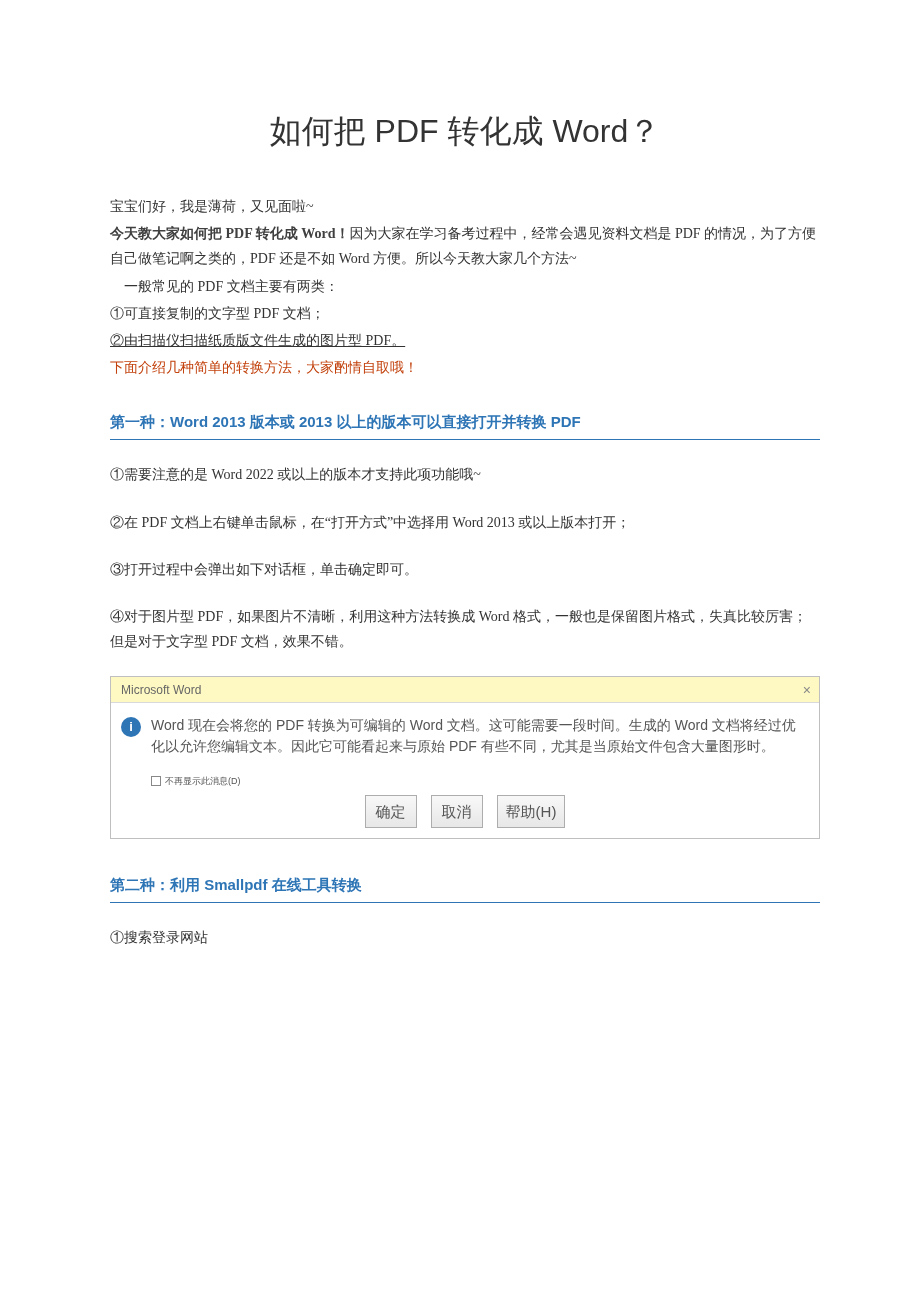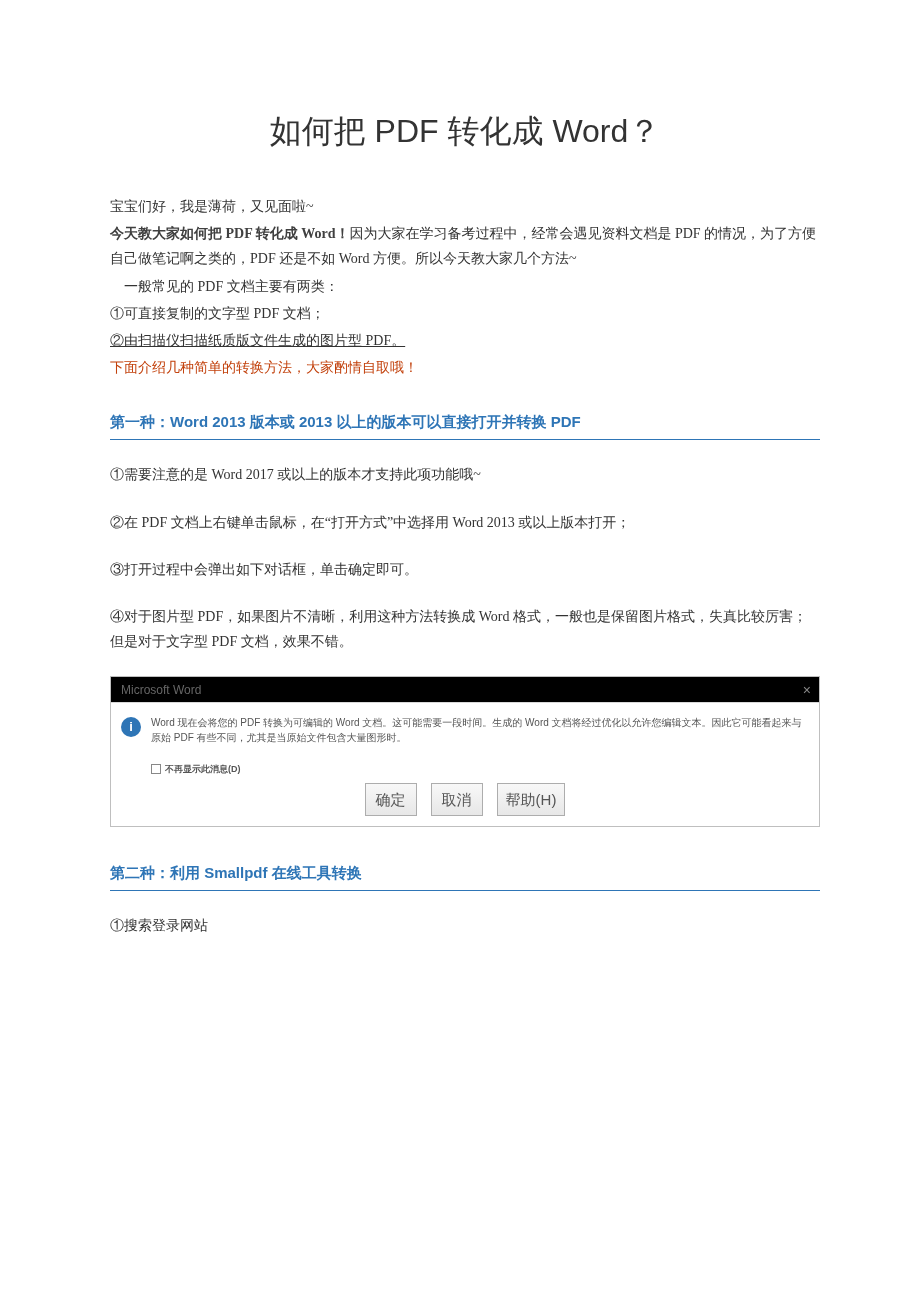--- a/index.html
+++ b/index.html
@@ -25,28 +25,28 @@
       padding-bottom: 4px;
       margin-top: 28px; margin-bottom: 22px;
       display: block;
     }
     .pad-top { margin-top: 22px; }
     .indent { text-indent: 1em; }
     .dialog-wrap { border: 1px solid #bfbfbf; margin-top: 22px; font-family: "Microsoft YaHei", Tahoma, sans-serif; }
     .dialog-title-row {
       height: 26px; line-height: 26px;
       padding: 0 0 0 10px; font-size: 12px; color: #666;
-      border-bottom: 1px solid #d9d9d9; background: #000000;
+      border-bottom: 1px solid #d9d9d9; background: #fef9c3;
       display: flex; justify-content: space-between; align-items: center;
     }
     .dialog-close { color: #888; font-size: 14px; padding: 0 8px; }
     .dialog-body { padding: 12px 10px 8px 10px; display: flex; align-items: flex-start; gap: 10px; }
     .info-icon { width: 20px; height: 20px; border-radius: 50%; background: #2e75b6; color: #fff; font-size: 13px; line-height: 20px; text-align: center; font-weight: bold; flex-shrink: 0; margin-top: 2px; }
-    .dialog-msg { font-size: 10px; color: #555; line-height: 1.5; }
-    .chk-row { display: flex; align-items: center; gap: 4px; margin-top: 8px; margin-left: 40px; font-weight: bold; }
+    .dialog-msg { font-size: 14px; color: #555; line-height: 1.5; }
+    .chk-row { display: flex; align-items: center; gap: 4px; margin-top: 8px; margin-left: 40px; }
     .chk-box { width: 10px; height: 10px; border: 1px solid #888; background: #fff; display: inline-block; }
     .chk-label { font-size: 9px; color: #555; }
     .dialog-btn-row { display: flex; justify-content: center; gap: 14px; padding: 6px 0 10px 0; }
     .dlg-btn { min-width: 52px; padding: 2px 8px; font-size: 15px; text-align: center; border: 1px solid #adadad; background: linear-gradient(#f8f8f8,#e7e7e7); color: #555; }
   </style>
 </head>
 <body>
 
 <h1 class="doc-title">如何把 PDF 转化成 Word？</h1>
 
@@ -55,21 +55,21 @@
   <p class="para">
     <span class="highlight-blue">今天教大家如何把 PDF 转化成 Word！</span><span>因为大家在学习备考过程中，经常会遇见资料文档是 PDF 的情况，为了方便自己做笔记啊之类的，PDF 还是不如 Word 方便。所以今天教大家几个方法~</span>
   </p>
   <p class="para indent">一般常见的 PDF 文档主要有两类：</p>
   <p class="para" style="font-family:'Microsoft YaHei';">①可直接复制的文字型 PDF 文档；</p>
   <p class="para" style="font-family:'Microsoft YaHei';text-decoration:underline;">②由扫描仪扫描纸质版文件生成的图片型 PDF。</p>
   <p class="para red-text">下面介绍几种简单的转换方法，大家酌情自取哦！</p>
 
   <span class="section-h">第一种：Word 2013 版本或 2013 以上的版本可以直接打开并转换 PDF</span>
 
-  <p class="para">①需要注意的是 Word 2017 或以上的版本才支持此项功能哦~</p>
+  <p class="para">①需要注意的是 Word 2022 或以上的版本才支持此项功能哦~</p>
   <p class="para pad-top">②在 PDF 文档上右键单击鼠标，在“打开方式”中选择用 Word 2013 或以上版本打开；</p>
   <p class="para pad-top">③打开过程中会弹出如下对话框，单击确定即可。</p>
   <p class="para pad-top">④对于图片型 PDF，如果图片不清晰，利用这种方法转换成 Word 格式，一般也是保留图片格式，失真比较厉害；但是对于文字型 PDF 文档，效果不错。</p>
 
   <div class="dialog-wrap">
     <div class="dialog-title-row">
       <span>Microsoft Word</span>
       <span class="dialog-close">×</span>
     </div>
     <div class="dialog-body">

